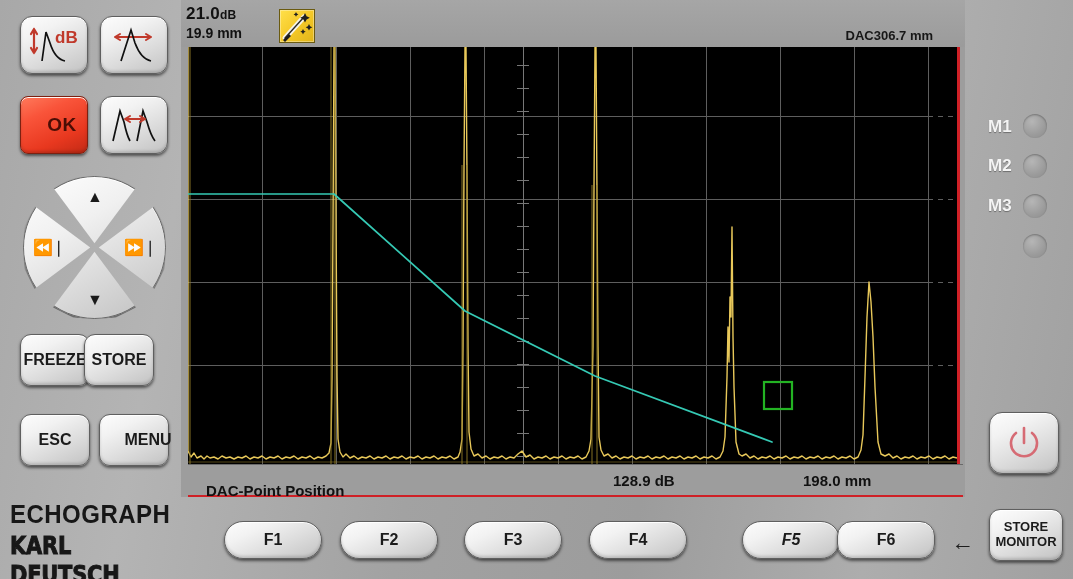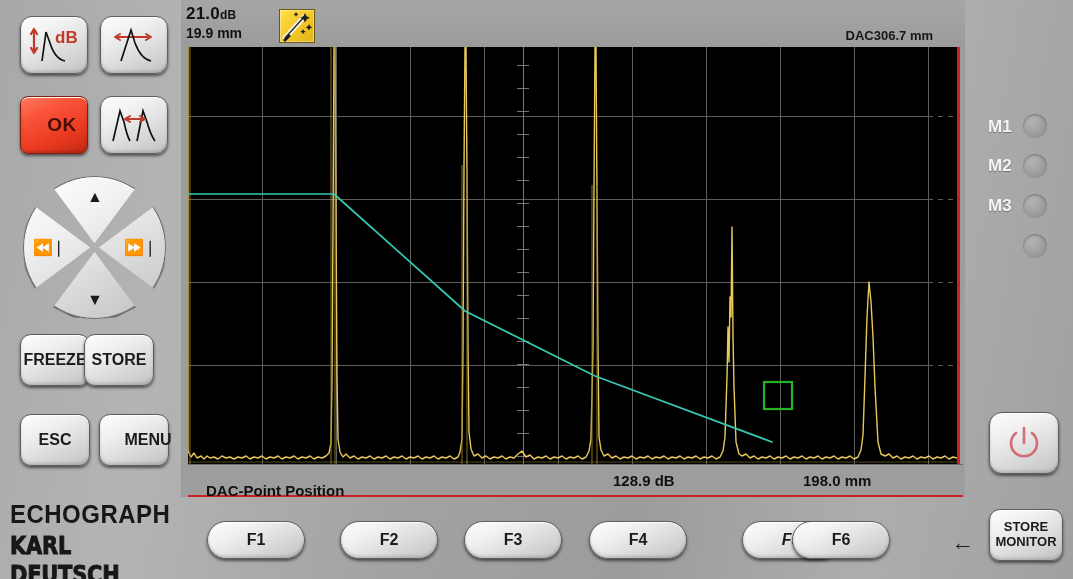--- a/index.html
+++ b/index.html
@@ -145,26 +145,26 @@
   #key-power {
     left: 989px; top: 412px; width: 70px; height: 62px; border-radius: 13px;
   }
   #key-power svg { display: block; }
 
   
   .fkey {
     width: 98px; height: 38px; border-radius: 19px; font-size: 16px; font-weight: 600;
     top: 521px;
   }
-  #key-f1 { left: 207px; }
+  #key-f1 { left: 224px; }
   #key-f2 { left: 340px; }
   #key-f3 { left: 464px; }
   #key-f4 { left: 589px; text-align: right; }
   #key-f5 { left: 742px; font-style: italic; }
-  #key-f6 { left: 792px; }
+  #key-f6 { left: 837px; border-radius: 15px; }
 
   #shift-arrow { position: absolute; left: 951px; top: 529px; font-size: 23px; color: #1d1d1d; }
   #key-shift-monitor {
     left: 989px; top: 509px; width: 74px; height: 52px; border-radius: 11px;
     flex-direction: column; font-size: 13px; font-weight: bold; line-height: 1.15;
   }
 </style>
 </head>
 <body>
 

